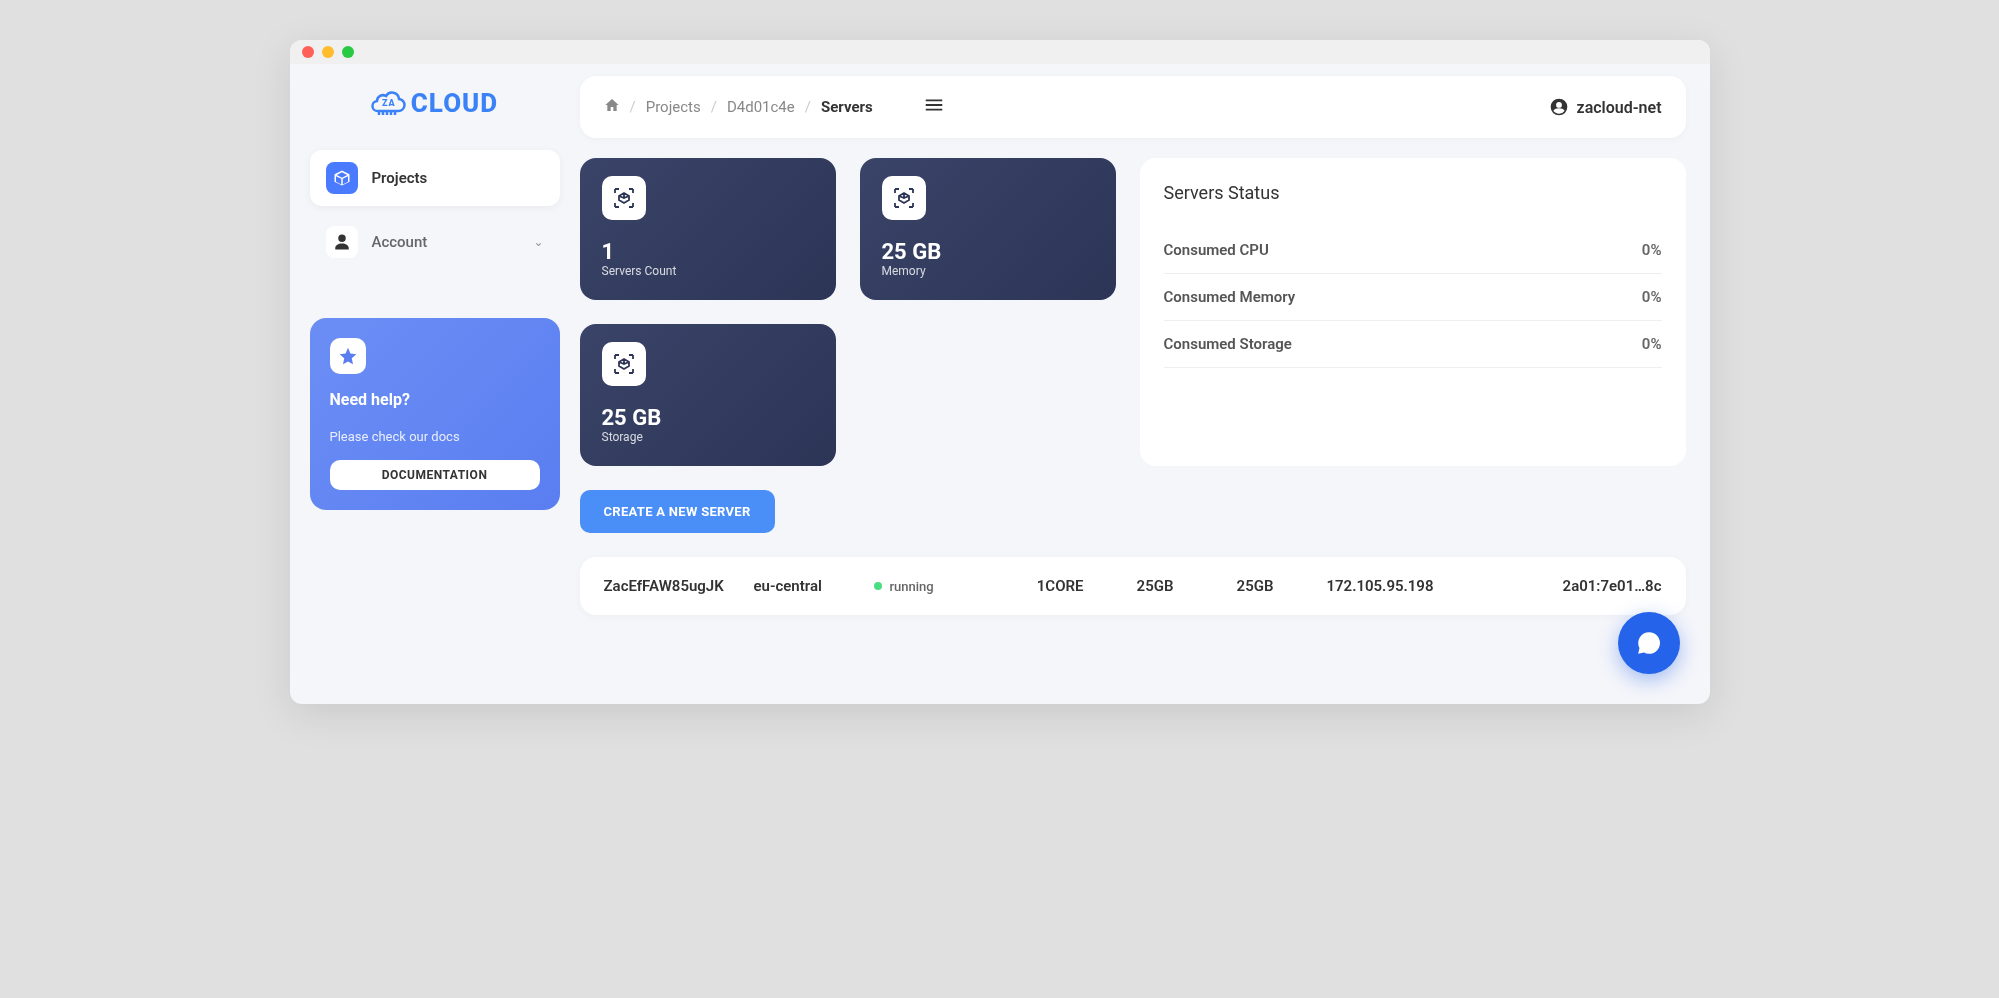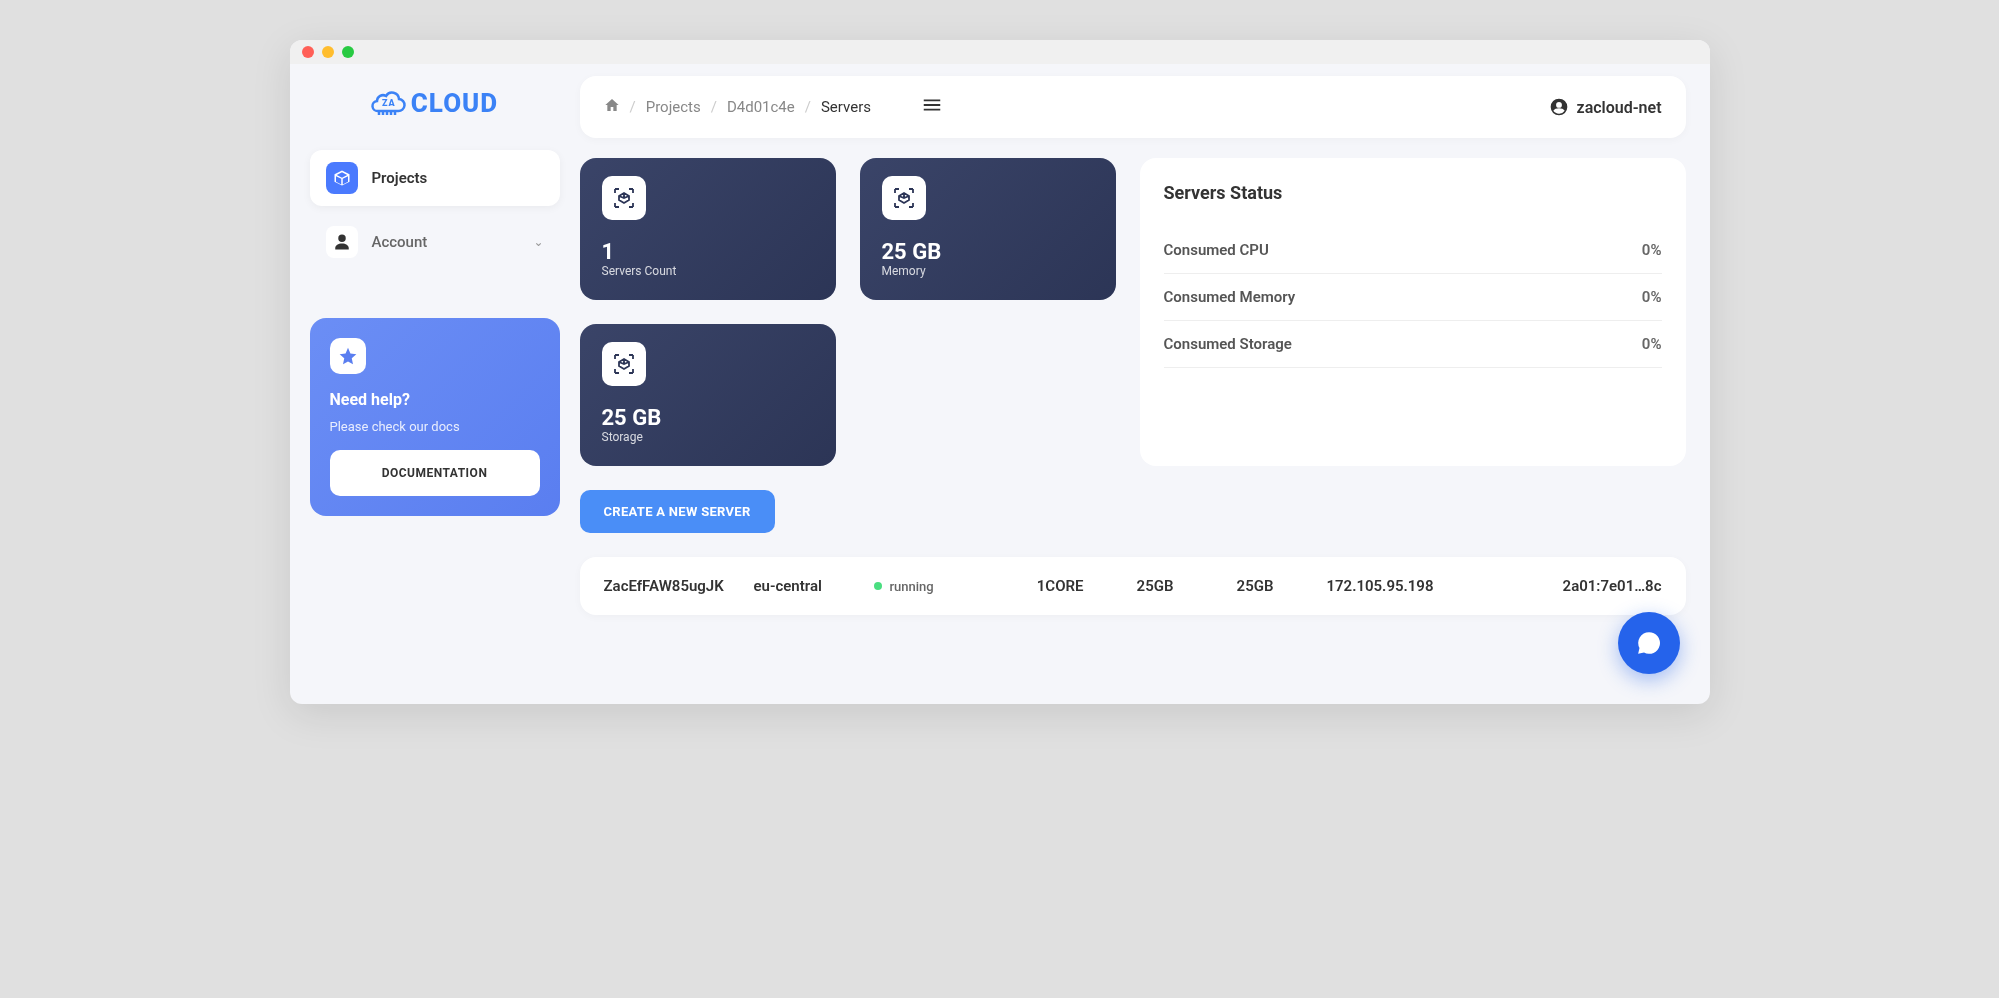--- a/index.html
+++ b/index.html
@@ -19,42 +19,42 @@
 .nav-item.active .nav-icon-box { background: #4a7afe; }
 .nav-icon-box { width: 32px; height: 32px; border-radius: 8px; display: flex; align-items: center; justify-content: center; background: #fff; }
 .nav-item.active .nav-icon-box svg { fill: #fff; }
 .nav-icon-box svg { fill: #333; width: 18px; height: 18px; }
 .nav-label { font-size: 15px; font-weight: 600; color: #333; }
 .nav-item:not(.active) .nav-label { color: #666; font-weight: 500; }
 .nav-chevron { margin-left: auto; color: #999; font-size: 12px; }
 .help-card { margin-top: 40px; background: linear-gradient(135deg, #6b8ef5, #5a7ef0); border-radius: 16px; padding: 20px; }
 .help-star { width: 36px; height: 36px; background: #fff; border-radius: 10px; display: flex; align-items: center; justify-content: center; margin-bottom: 16px; }
 .help-star svg { fill: #5a7ef0; width: 20px; height: 20px; }
-.help-title { color: #fff; font-weight: 700; font-size: 16px; margin-bottom: 10px; }
+.help-title { color: #fff; font-weight: 700; font-size: 16px; margin-bottom: 20px; }
 .help-sub { color: rgba(255,255,255,0.85); font-size: 13px; margin-bottom: 16px; }
-.help-btn { background: #fff; color: #333; font-weight: 700; font-size: 12px; padding: 16px; border-radius: 10px; text-align: center; cursor: pointer; letter-spacing: 0.5px; }
+.help-btn { background: #fff; color: #333; font-weight: 700; font-size: 12px; padding: 8px; border-radius: 10px; text-align: center; cursor: pointer; letter-spacing: 0.5px; }
 .main { flex: 1; padding: 0 24px 24px 0; }
 .topbar { background: #fff; border-radius: 16px; padding: 18px 24px; margin-bottom: 20px; display: flex; align-items: center; box-shadow: 0 2px 8px rgba(0,0,0,0.03); margin-top: 12px; }
 .breadcrumb { display: flex; align-items: center; gap: 10px; font-size: 15px; color: #888; }
 .breadcrumb .home-icon svg { width: 16px; height: 16px; fill: #888; }
 .breadcrumb-sep { color: #ccc; }
-.breadcrumb-current { color: #333; font-weight: 400; }
+.breadcrumb-current { color: #333; font-weight: 700; }
 .hamburger { margin-left: 50px; cursor: pointer; }
 .hamburger svg { width: 22px; height: 22px; fill: #333; }
 .user-area { margin-left: auto; display: flex; align-items: center; gap: 8px; font-weight: 600; color: #333; cursor: pointer; text-align: right; }
 .user-area svg { width: 20px; height: 20px; fill: #333; }
 .content-row { display: flex; gap: 24px; margin-bottom: 24px; }
 .stats-grid { display: grid; grid-template-columns: 1fr 1fr; gap: 24px; }
 .stat-card { background: linear-gradient(135deg, #3a4468, #2c3556); border-radius: 16px; padding: 18px 22px 22px; width: 256px; height: 142px; display: flex; flex-direction: column; justify-content: space-between; }
 .stat-icon { width: 44px; height: 44px; background: #fff; border-radius: 10px; display: flex; align-items: center; justify-content: center; }
 .stat-icon svg { width: 24px; height: 24px; fill: none; stroke: #2c3556; stroke-width: 1.8; }
 .stat-value { color: #fff; font-size: 22px; font-weight: 700; }
 .stat-label { color: rgba(255,255,255,0.8); font-size: 12px; }
 .status-panel { flex: 1; background: #fff; border-radius: 16px; padding: 24px; }
-.status-title { font-size: 18px; font-weight: 700; color: #333; margin-bottom: 24px; }
+.status-title { font-size: 18px; font-weight: 400; color: #333; margin-bottom: 24px; }
 .status-row { display: flex; justify-content: space-between; padding: 14px 0; border-bottom: 1px solid #eee; font-size: 15px; color: #555; font-weight: 600; }
 .status-row .pct { color: #666; }
 .create-btn { background: #4a8ef7; color: #fff; font-weight: 700; font-size: 13px; padding: 14px 24px; border-radius: 10px; display: inline-block; cursor: pointer; letter-spacing: 0.3px; margin-bottom: 24px; }
 .table-card { background: #fff; border-radius: 16px; overflow: hidden; box-shadow: 0 2px 8px rgba(0,0,0,0.03); }
 .table-header { display: flex; padding: 16px 24px; font-size: 11px; font-weight: 700; color: #888; letter-spacing: 0.5px; text-transform: uppercase; border-bottom: 1px solid #f0f0f0; }
 .table-row { display: flex; padding: 20px 24px; align-items: center; font-size: 15px; color: #333; font-weight: 600; }
 .col-name { width: 260px; display: flex; align-items: center; gap: 18px; }
 .col-id { width: 150px; }
 .col-loc { width: 120px; }
 .col-status { width: 120px; display: flex; align-items: center; gap: 8px; }

